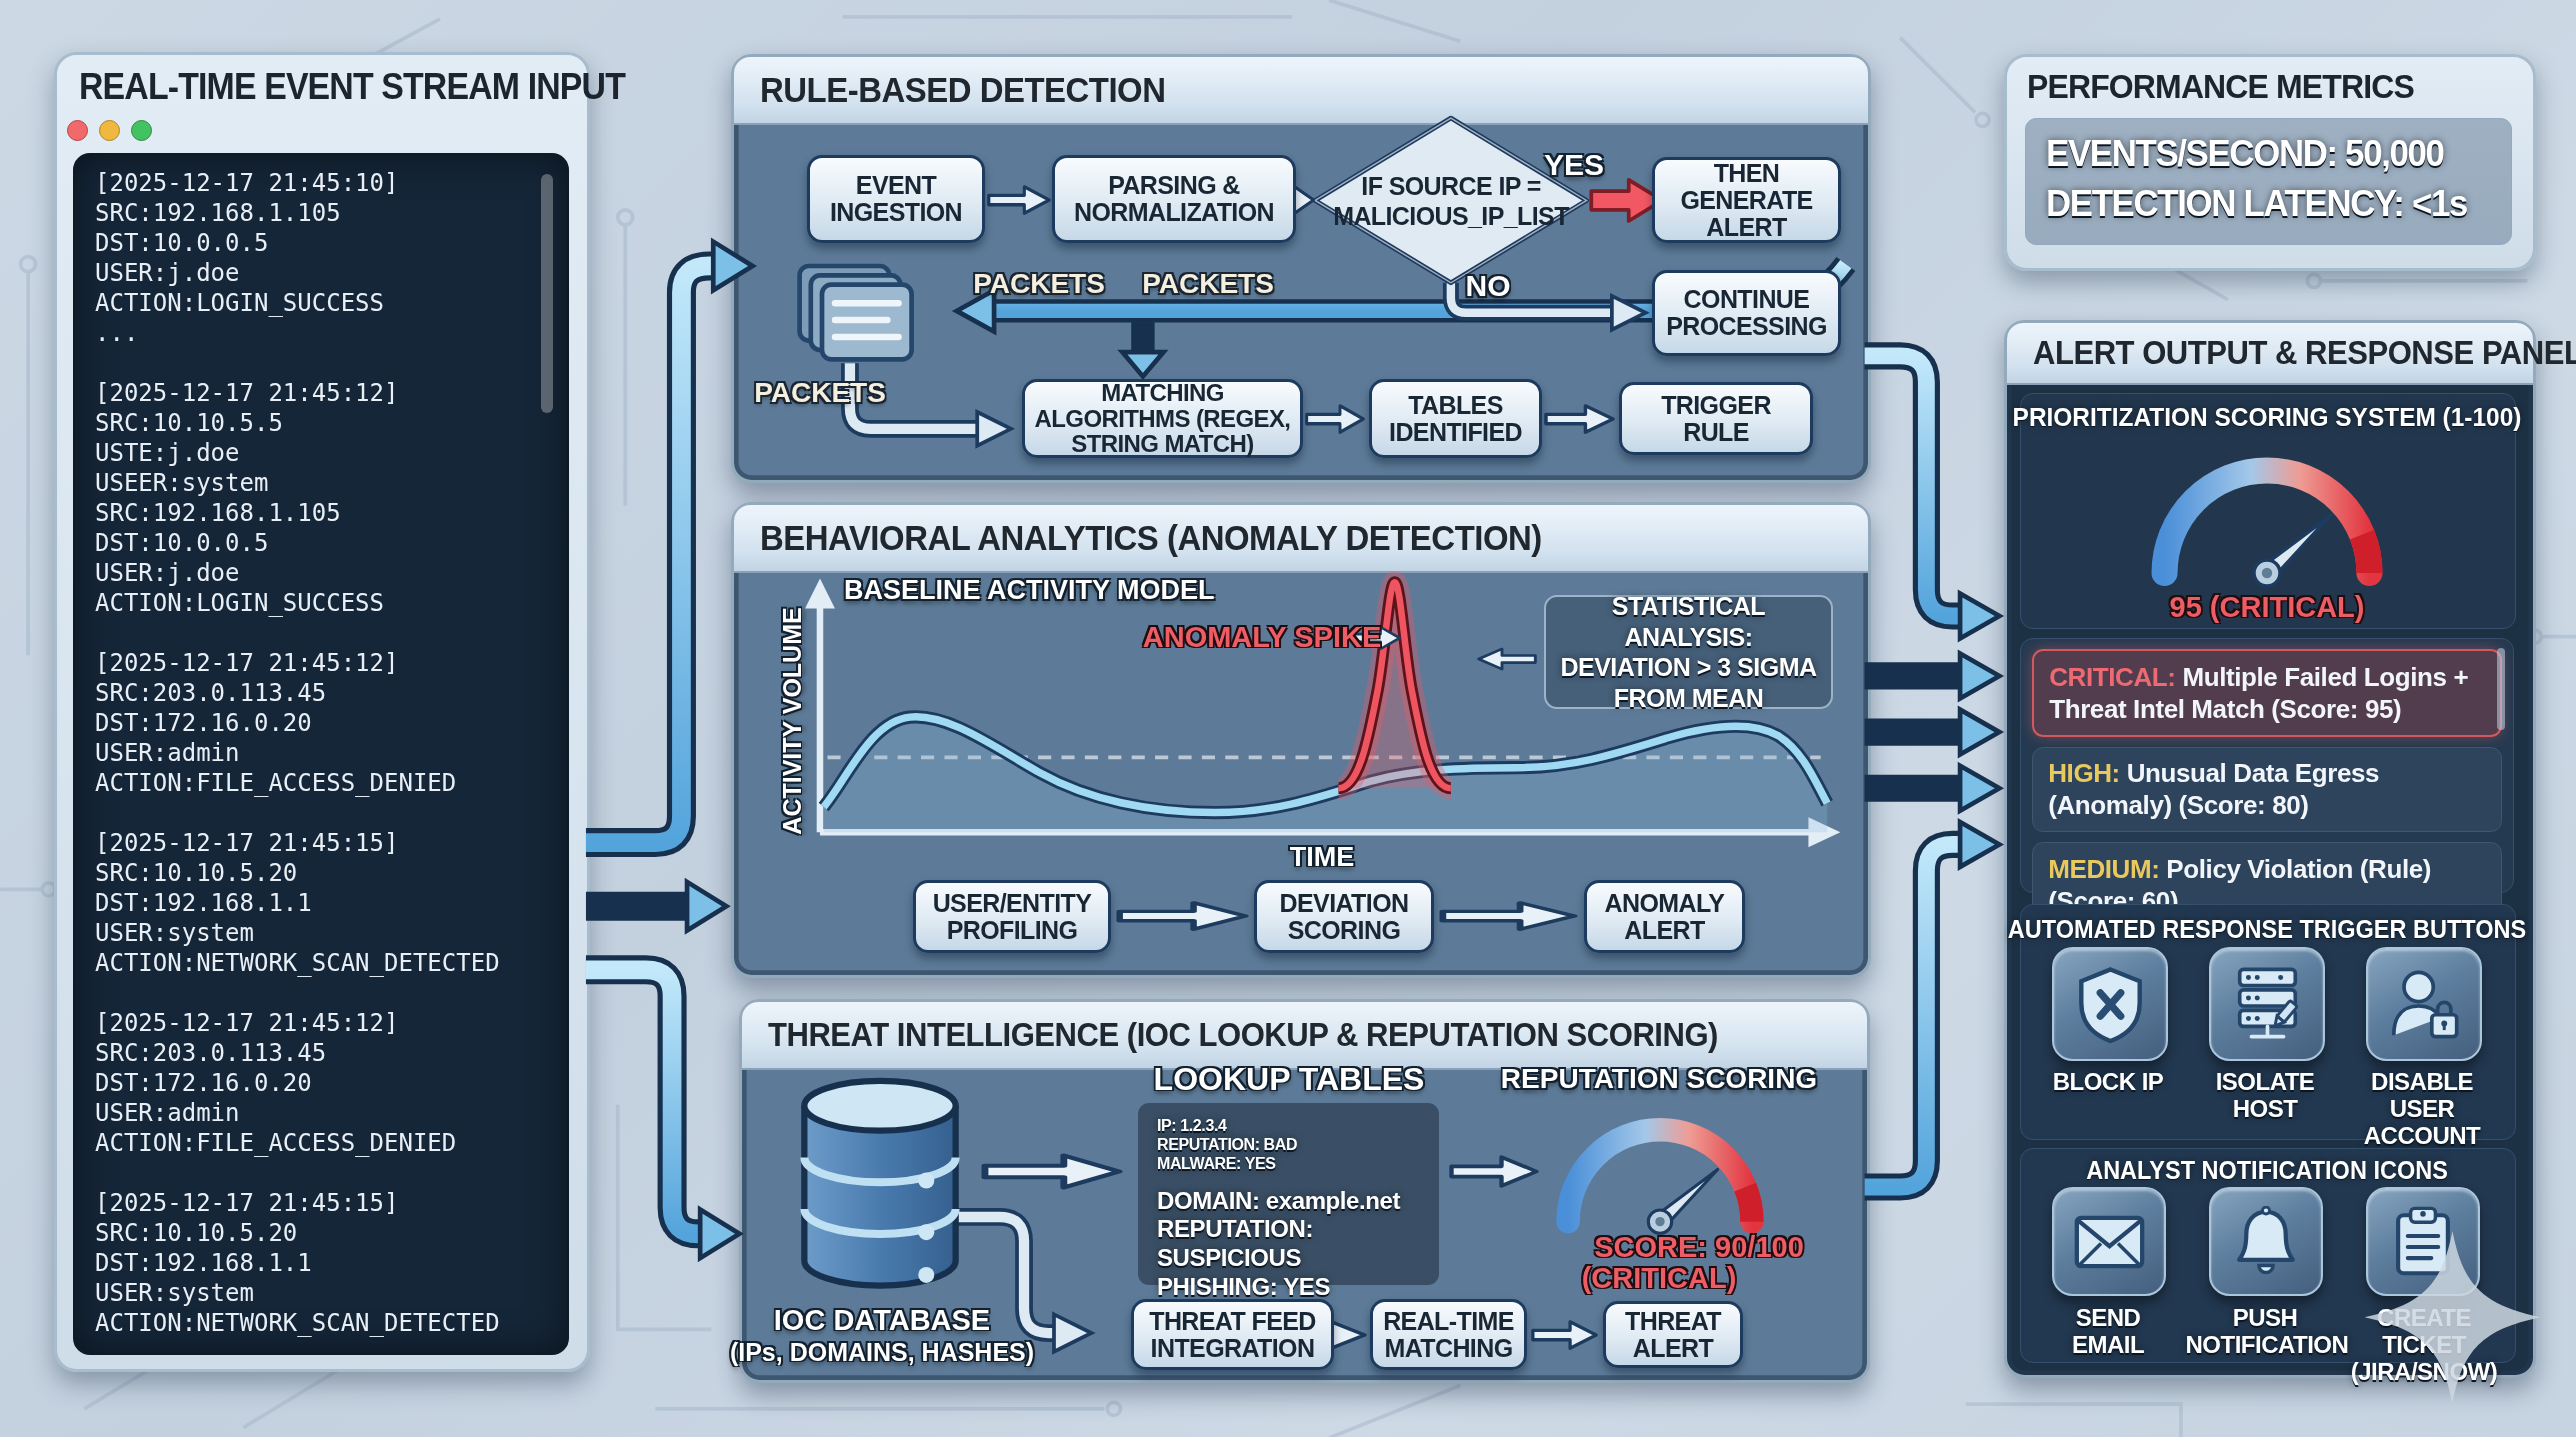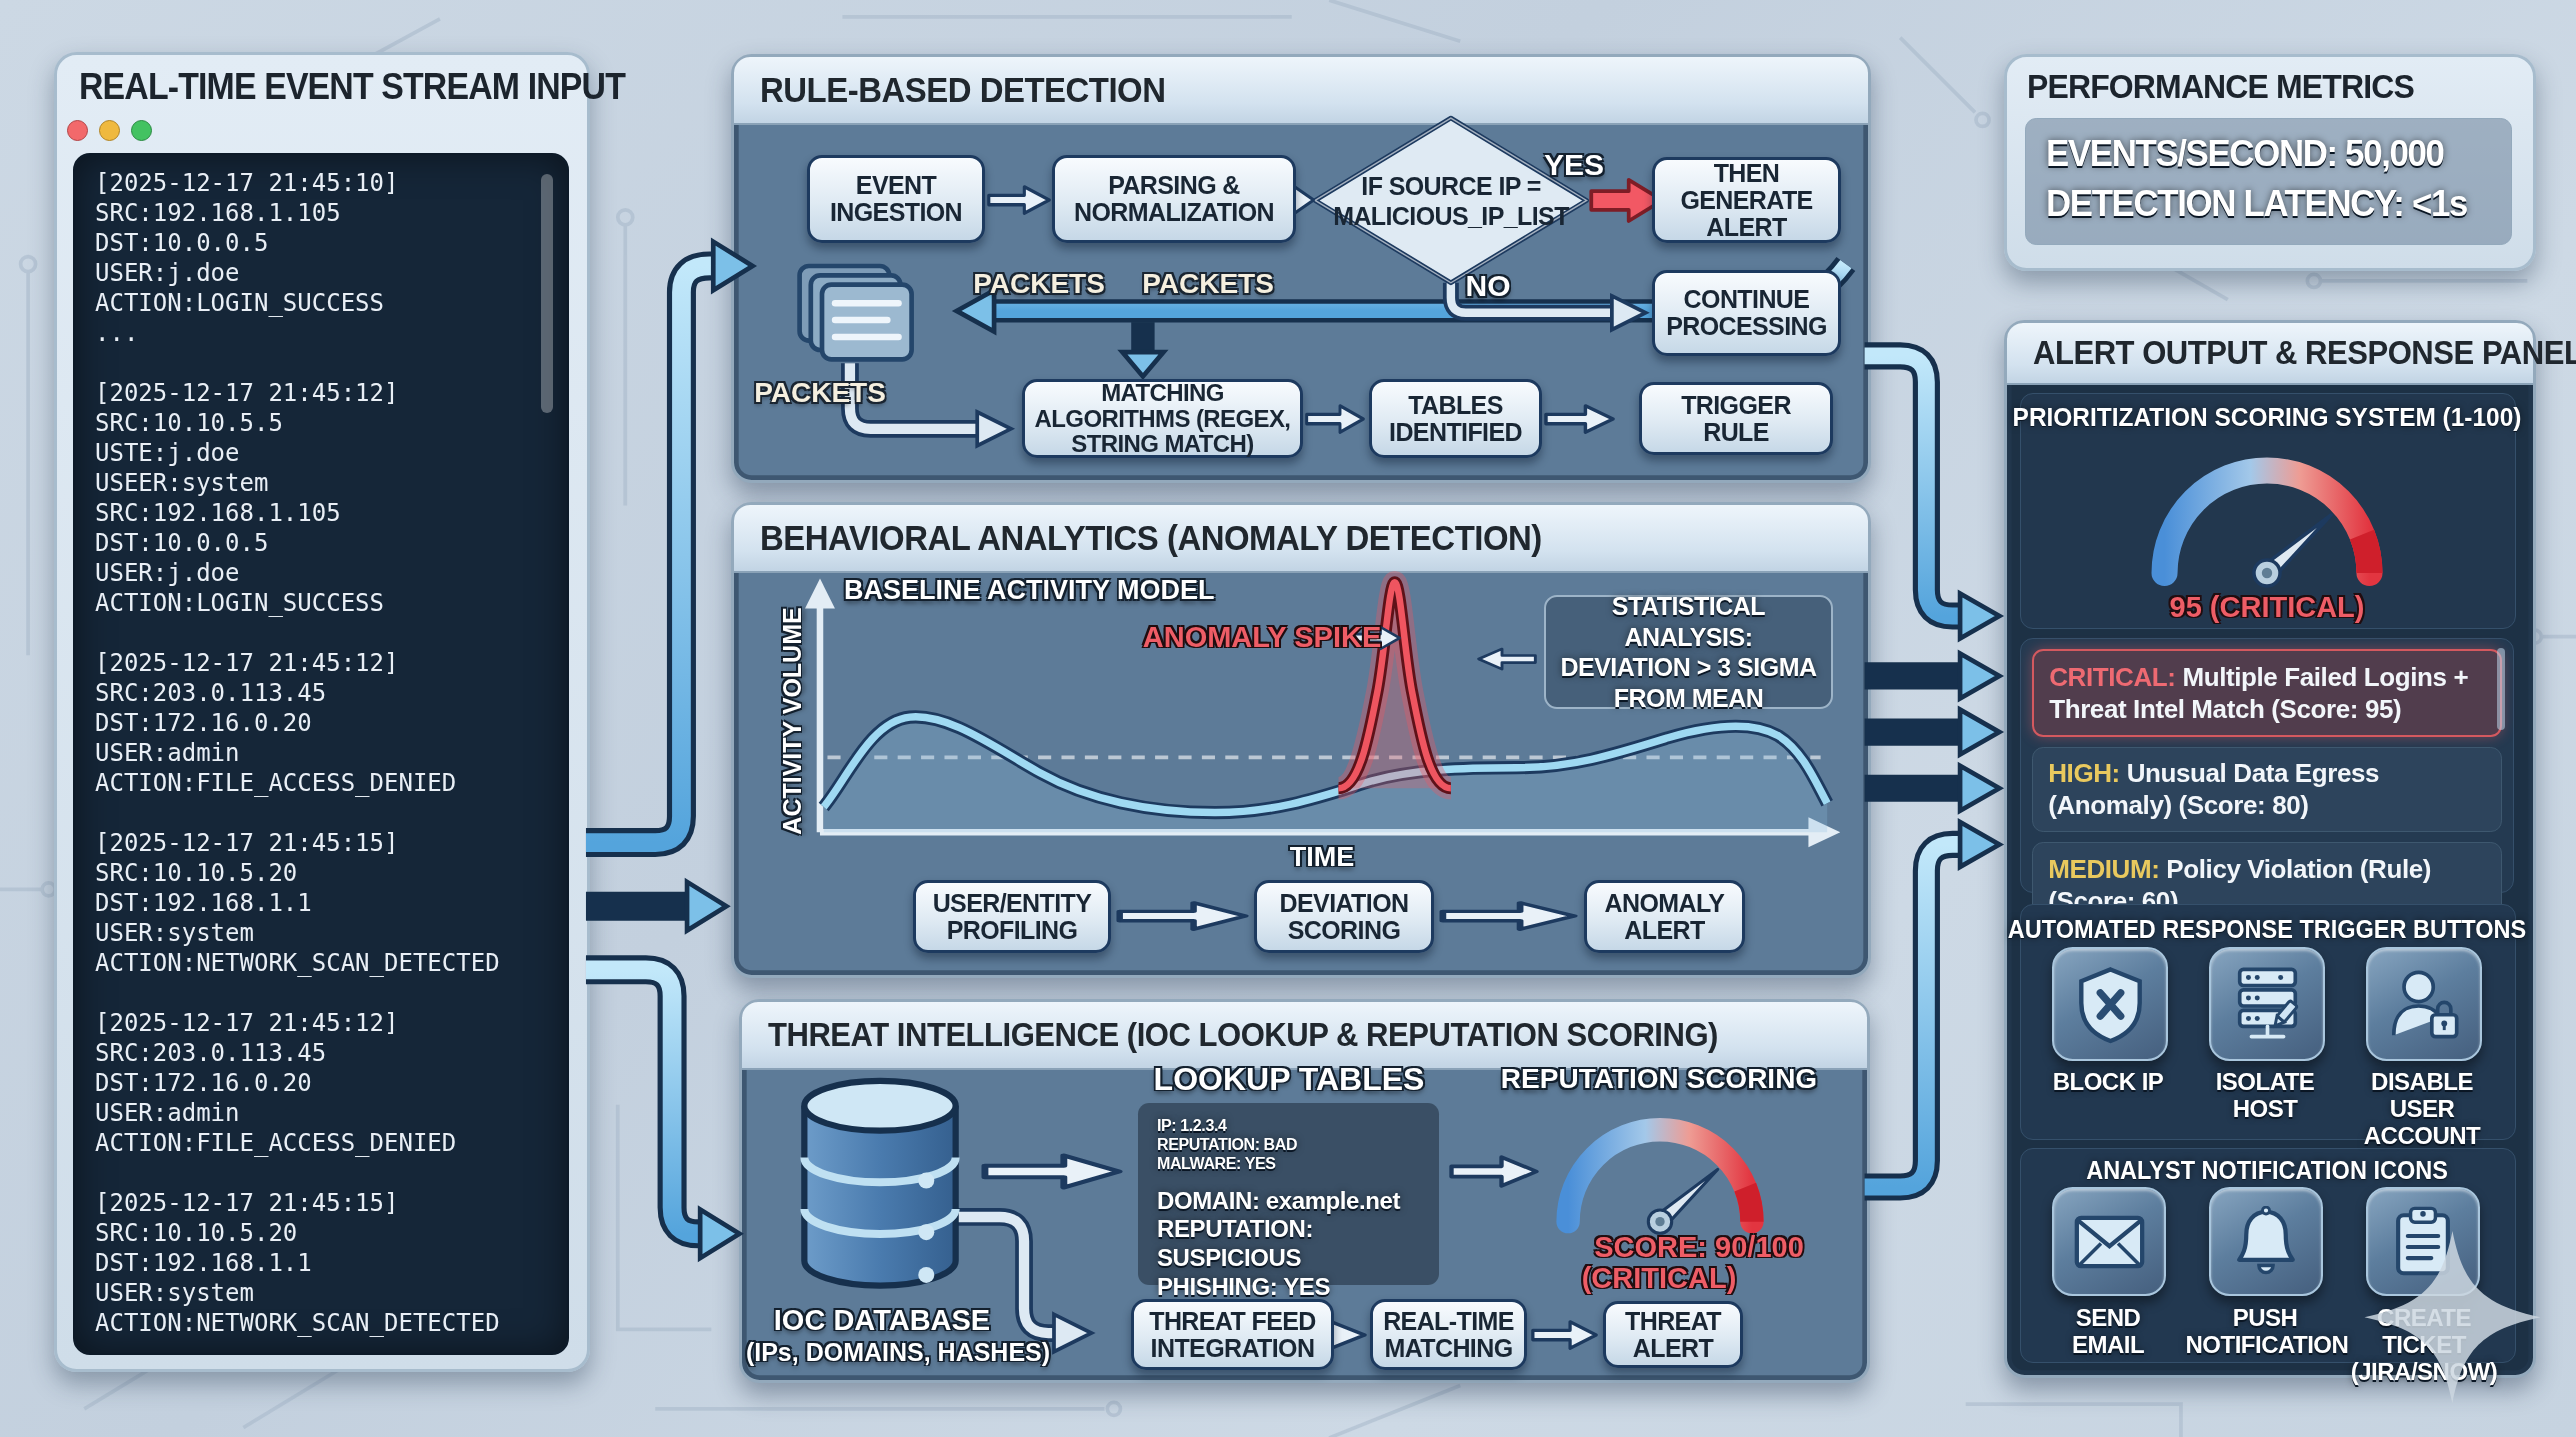--- a/index.html
+++ b/index.html
@@ -172,21 +172,21 @@
   </g>
 </svg>
 <div class="fbox" style="left:1022px;top:379px;width:281px;height:79px;font-size:24px;">MATCHING ALGORITHMS (REGEX, STRING MATCH)</div>
 <svg class="fa" style="left:1305px;top:402px;width:60px;" viewBox="0 0 72 36" preserveAspectRatio="none">
     <use href="#arr"></use>
   </svg>
 <div class="fbox" style="left:1369px;top:379px;width:173px;height:79px;">TABLES IDENTIFIED</div>
 <svg class="fa" style="left:1544px;top:402px;width:71px;" viewBox="0 0 72 36" preserveAspectRatio="none">
     <use href="#arr"></use>
   </svg>
-<div class="fbox" style="left:1619px;top:382px;width:194px;height:73px;margin-left:20px;">TRIGGER RULE</div>
+<div class="fbox" style="left:1619px;top:382px;width:194px;height:73px;">TRIGGER RULE</div>
 
 <div class="panel" style="left:731px;top:502px;width:1134px;height:470px;">
   <div class="panel-head">
       <span class="cond">BEHAVIORAL ANALYTICS (ANOMALY DETECTION)</span>
     </div>
 </div>
 <div class="abs outline-dark" style="left:844px;top:575px;z-index:10;font-size:27px;font-weight:800;"><span>BASELINE ACTIVITY MODEL</span></div>
 <div class="ctr outline-dark" style="left:792px;top:721px;z-index:10;font-size:25px;font-weight:800;transform:translate(-50%,-50%) rotate(-90deg);"><span>ACTIVITY VOLUME</span></div>
 <div class="ctr outline-dark" style="left:1322px;top:857px;z-index:10;font-size:27px;font-weight:800;"><span>TIME</span></div>
 <div class="ctr outline-red" style="left:1262px;top:637px;z-index:11;font-size:29px;font-weight:800;"><span>ANOMALY SPIKE</span></div>
@@ -227,21 +227,21 @@
   </defs>
   <path d="M15 34 V 208 A 85 28 0 0 0 185 208 V 34" fill="url(#dbg)" stroke="#16304d" stroke-width="7"></path>
   <path d="M15 92 A 85 28 0 0 0 185 92" fill="none" stroke="#bfe0f2" stroke-width="9"></path>
   <path d="M15 150 A 85 28 0 0 0 185 150" fill="none" stroke="#bfe0f2" stroke-width="9"></path>
   <ellipse cx="100" cy="34" rx="85" ry="28" fill="#cfe7f5" stroke="#16304d" stroke-width="7"></ellipse>
   <circle cx="152" cy="118" r="9" fill="#cfe7f5"></circle>
     <circle cx="152" cy="176" r="9" fill="#cfe7f5"></circle>
     <circle cx="152" cy="224" r="9" fill="#cfe7f5"></circle>
 </svg>
 <div class="ctr outline-dark" style="left:882px;top:1320px;z-index:10;font-size:29px;font-weight:800;"><span>IOC DATABASE</span></div>
-<div class="ctr outline-dark" style="left:882px;top:1352px;z-index:10;font-size:25px;font-weight:800;margin-left:16px;"><span>(IPs, DOMAINS, HASHES)</span></div>
+<div class="ctr outline-dark" style="left:882px;top:1352px;z-index:10;font-size:25px;font-weight:800;"><span>(IPs, DOMAINS, HASHES)</span></div>
 <div class="ctr outline-dark" style="left:1289px;top:1079px;z-index:10;font-size:32px;font-weight:800;"><span>LOOKUP TABLES</span></div>
 <svg class="fa" style="left:981px;top:1151px;width:142px;height:41px;" viewBox="0 0 72 36" preserveAspectRatio="none">
     <use href="#arr"></use>
   </svg>
 <div class="abs" style="left:1138px;top:1103px;width:301px;height:182px;z-index:10;background:rgba(52,72,92,.85);border-radius:11.2px;padding:13px 19px;box-sizing:border-box;">
   <div class="wh" style="font-size:16px;line-height:1.2;white-space:pre-line;letter-spacing:-0.4px;">IP: 1.2.3.4
 REPUTATION: BAD
 MALWARE: YES</div>
   <div class="wh" style="font-size:24px;line-height:1.2;white-space:pre-line;margin-top:13px;letter-spacing:-0.4px;">DOMAIN: example.net
 REPUTATION: SUSPICIOUS

